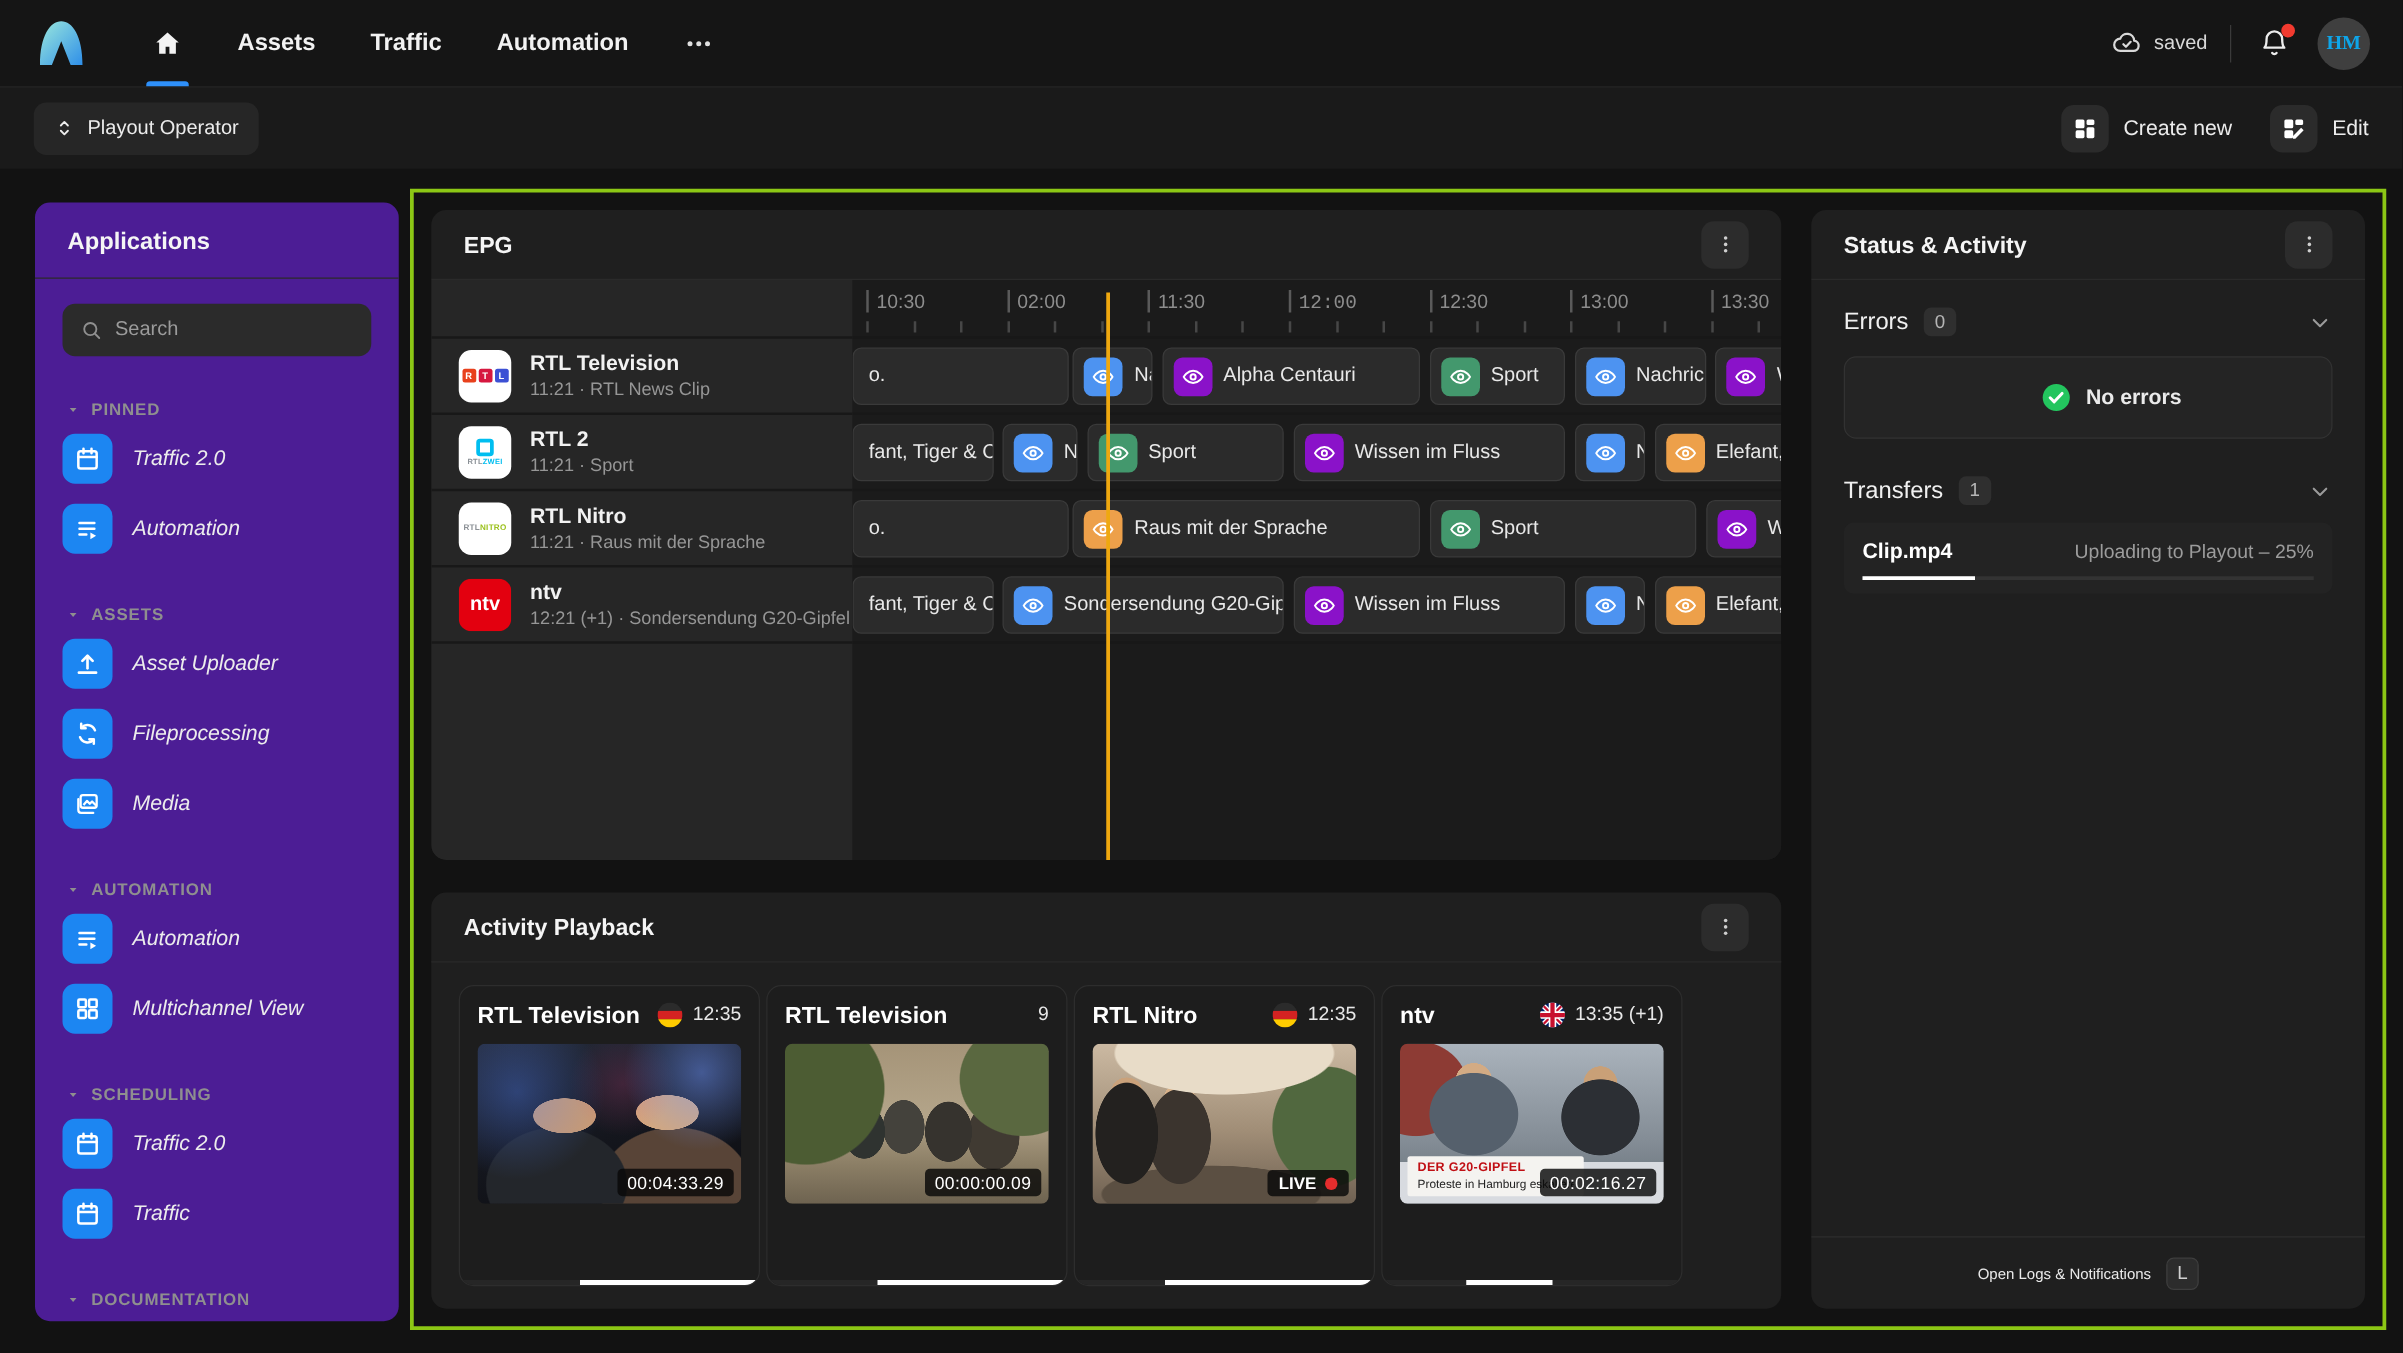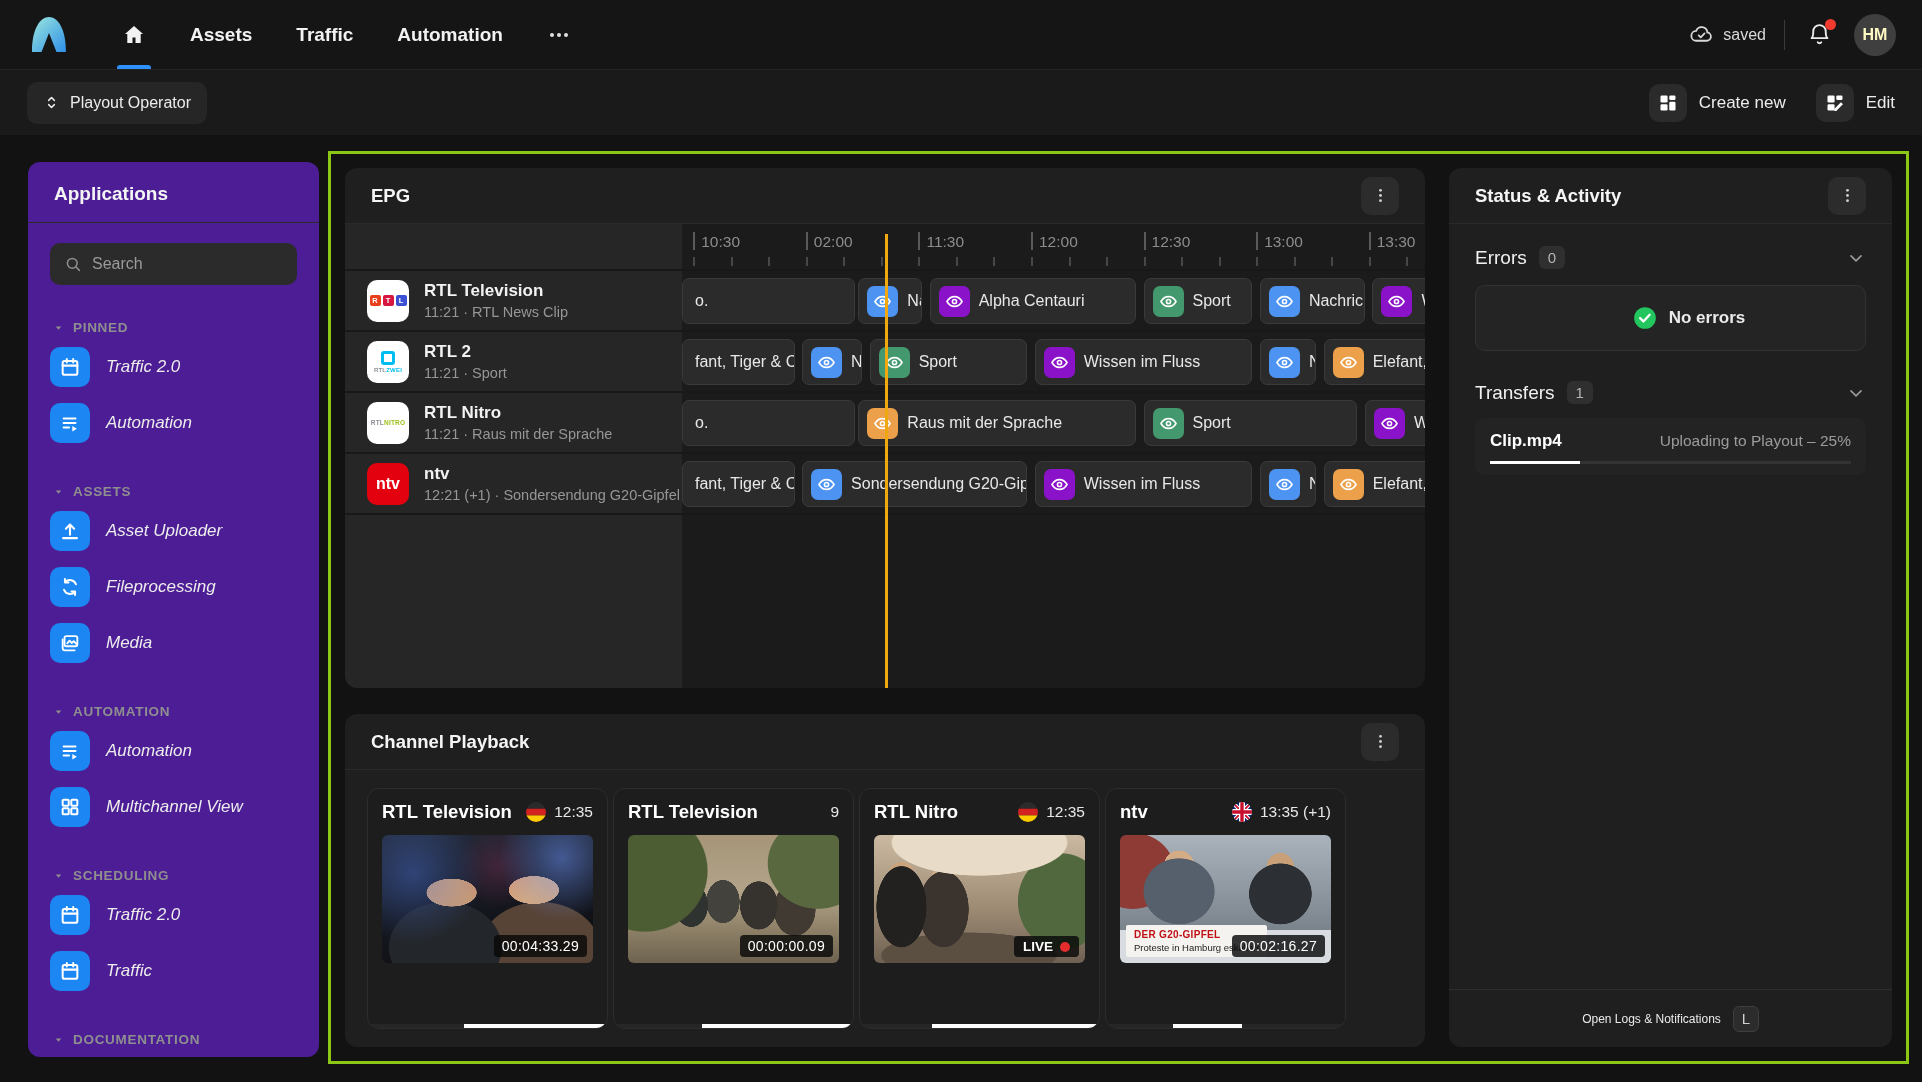--- a/index.html
+++ b/index.html
@@ -19,22 +19,22 @@
   .nav-underline { position:absolute; left:50%; transform:translateX(-50%); bottom:0; width:34px; height:4px;
     border-radius:3px 3px 0 0; background:#2E90FA; }
   .nav-more { color:#e0e0e0; }
   .nav-right { margin-left:auto; display:flex; align-items:center; gap:18px; }
   .saved { display:flex; align-items:center; gap:9px; color:#d9d9d9; font-size:16px; }
   .saved .ic svg { width:25px; height:25px; }
   .vdiv { width:1px; height:30px; background:#3a3a3a; }
   .bell { position:relative; color:#ececec; padding:4px; }
   .bell .ic svg { width:25px; height:25px; }
   .bell-dot { position:absolute; top:1px; right:0px; width:11px; height:11px; border-radius:50%; background:#f23a2f; }
-  .avatar { width:42px; height:42px; border-radius:50%; background:#3f3f3f; color:#fef9c3; display:flex;
-    align-items:center; justify-content:center; font-size:16px; font-weight:700; cursor:pointer; }
+  .avatar { width:42px; height:42px; border-radius:50%; background:#3f3f3f; color:#0ea5e9; display:flex;
+    align-items:center; justify-content:center; font-size:16px; font-weight:700; cursor:pointer;font-family:Liberation Serif, serif; }
 
   
   .toolbar { height:66px; background:#1a1a1a; border-top:1px solid #242424; display:flex; align-items:center; padding:0 27px; }
   .role-pill { display:flex; align-items:center; gap:10px; background:#262626; border-radius:10px; height:42px;
     padding:0 16px; color:#ececec; font-size:16px; }
   .role-pill .ic svg { width:17px; height:17px; }
   .toolbar-right { margin-left:auto; display:flex; align-items:center; gap:30px; }
   .tool-btn { display:flex; align-items:center; gap:12px; color:#ececec; font-size:17px; }
   .tool-ic { width:38px; height:38px; border-radius:10px; background:#2b2b2b; color:#fff; }
   .tool-ic svg { width:20px; height:20px; }
@@ -531,21 +531,21 @@
             </div>
           <div class="epg-right" id="epg-right">
               <div class="tl-hdr">
                 <div class="tick-major" style="left: 1.51515%;"></div>
                 <span class="tick-label" style="left: calc(1.51515% + 8px);">10:30</span>
                 <div class="tick-major" style="left: 16.6667%;"></div>
                 <span class="tick-label" style="left: calc(16.6667% + 8px);">02:00</span>
                 <div class="tick-major" style="left: 31.8182%;"></div>
                 <span class="tick-label" style="left: calc(31.8182% + 8px);">11:30</span>
                 <div class="tick-major" style="left: 46.9697%;"></div>
-                <span class="tick-label" style="left: calc(46.9697% + 8px);">12:00</span>
+                <span class="tick-label" style="left: calc(46.9697% + 8px); font-family: Liberation Mono, monospace;">12:00</span>
                 <div class="tick-major" style="left: 62.1212%;"></div>
                 <span class="tick-label" style="left: calc(62.1212% + 8px);">12:30</span>
                 <div class="tick-major" style="left: 77.2727%;"></div>
                 <span class="tick-label" style="left: calc(77.2727% + 8px);">13:00</span>
                 <div class="tick-major" style="left: 92.4242%;"></div>
                 <span class="tick-label" style="left: calc(92.4242% + 8px);">13:30</span>
                 <div class="tick-minor" style="left: 1.51515%;"></div>
                 <div class="tick-minor" style="left: 6.56566%;"></div>
                 <div class="tick-minor" style="left: 11.6162%;"></div>
                 <div class="tick-minor" style="left: 16.6667%;"></div>
@@ -739,21 +739,21 @@
                   <span class="blk-label">Elefant, Tiger &amp; Co.</span>
                 </div>
               </div>
               <div class="playhead" style="left: 27.2727%;"></div>
             </div>
         </div>
       </section>
 
       <section class="panel playback-panel">
         <div class="panel-hdr">
-          <span class="panel-title">Channel Playback</span>
+          <span class="panel-title">Activity Playback</span>
           <button class="kebab">
             <span class="ic" id="ic-kebab2">
                 <svg viewBox="0 0 24 24" fill="currentColor">
                   <circle cx="12" cy="5.5" r="1.8"></circle>
                   <circle cx="12" cy="12" r="1.8"></circle>
                   <circle cx="12" cy="18.5" r="1.8"></circle>
                 </svg>
               </span>
           </button>
         </div>

